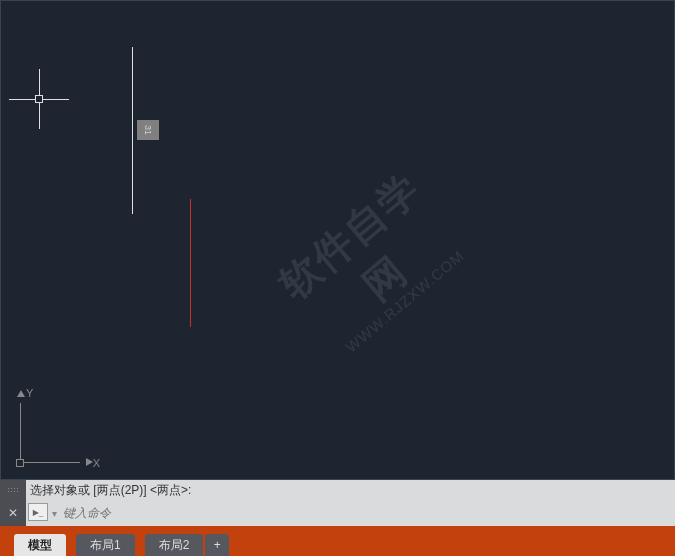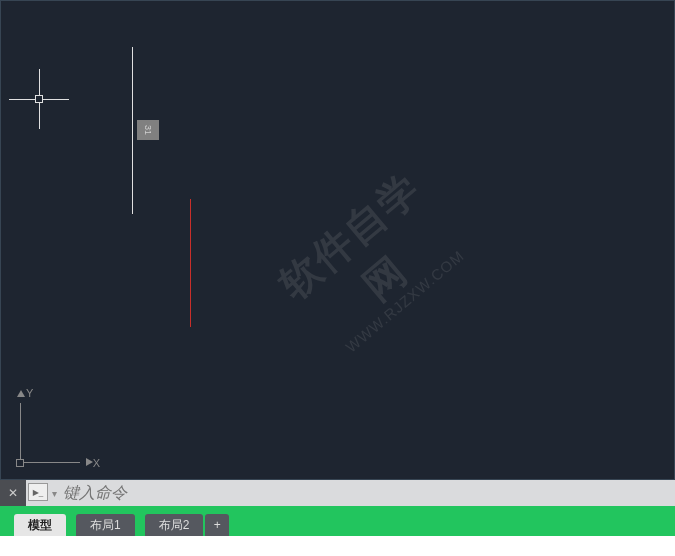--- a/index.html
+++ b/index.html
@@ -243,31 +243,31 @@
       font-size: 10px;
       display: flex;
       align-items: center;
       margin-right: 6px;
     }
     .cmd-input {
       flex: 1;
       border: none;
       outline: none;
       background: transparent;
-      font-size: 16px;
+      font-size: 12px;
       font-style: italic;
       color: #888;
     }
     
     
     .tab-bar {
       display: flex;
       align-items: flex-end;
       height: 30px;
-      background: #22c55e;
+      background: #c2410c;
       padding-left: 14px;
       padding-top: 6px;
     }
     .tab {
       position: relative;
       height: 22px;
       padding: 0 14px;
       margin-right: 2px;
       font-size: 12px;
       display: flex;
@@ -320,20 +320,26 @@
     <div class="x-axis"></div>
     <div class="x-arrow"></div>
     <div class="origin-box"></div>
     <div class="label-y">Y</div>
     <div class="label-x">X</div>
   </div>
 </div>
 
 <div class="bottom-panel">
 
+  <div class="cmd-history">
+    <div class="gutter">
+      <div class="gutter-dots"></div>
+    </div>
+    <div class="text">选择对象或 [两点(2P)] &lt;两点&gt;:</div>
+  </div>
 
   <div class="cmd-input-row">
     <div class="gutter">
       <span class="wrench-icon">✕</span>
     </div>
     <div class="cmd-prompt-box">▶_</div>
     <div class="cmd-sep">▾</div>
     <input class="cmd-input" type="text" placeholder="键入命令" style="">
   </div>
 

